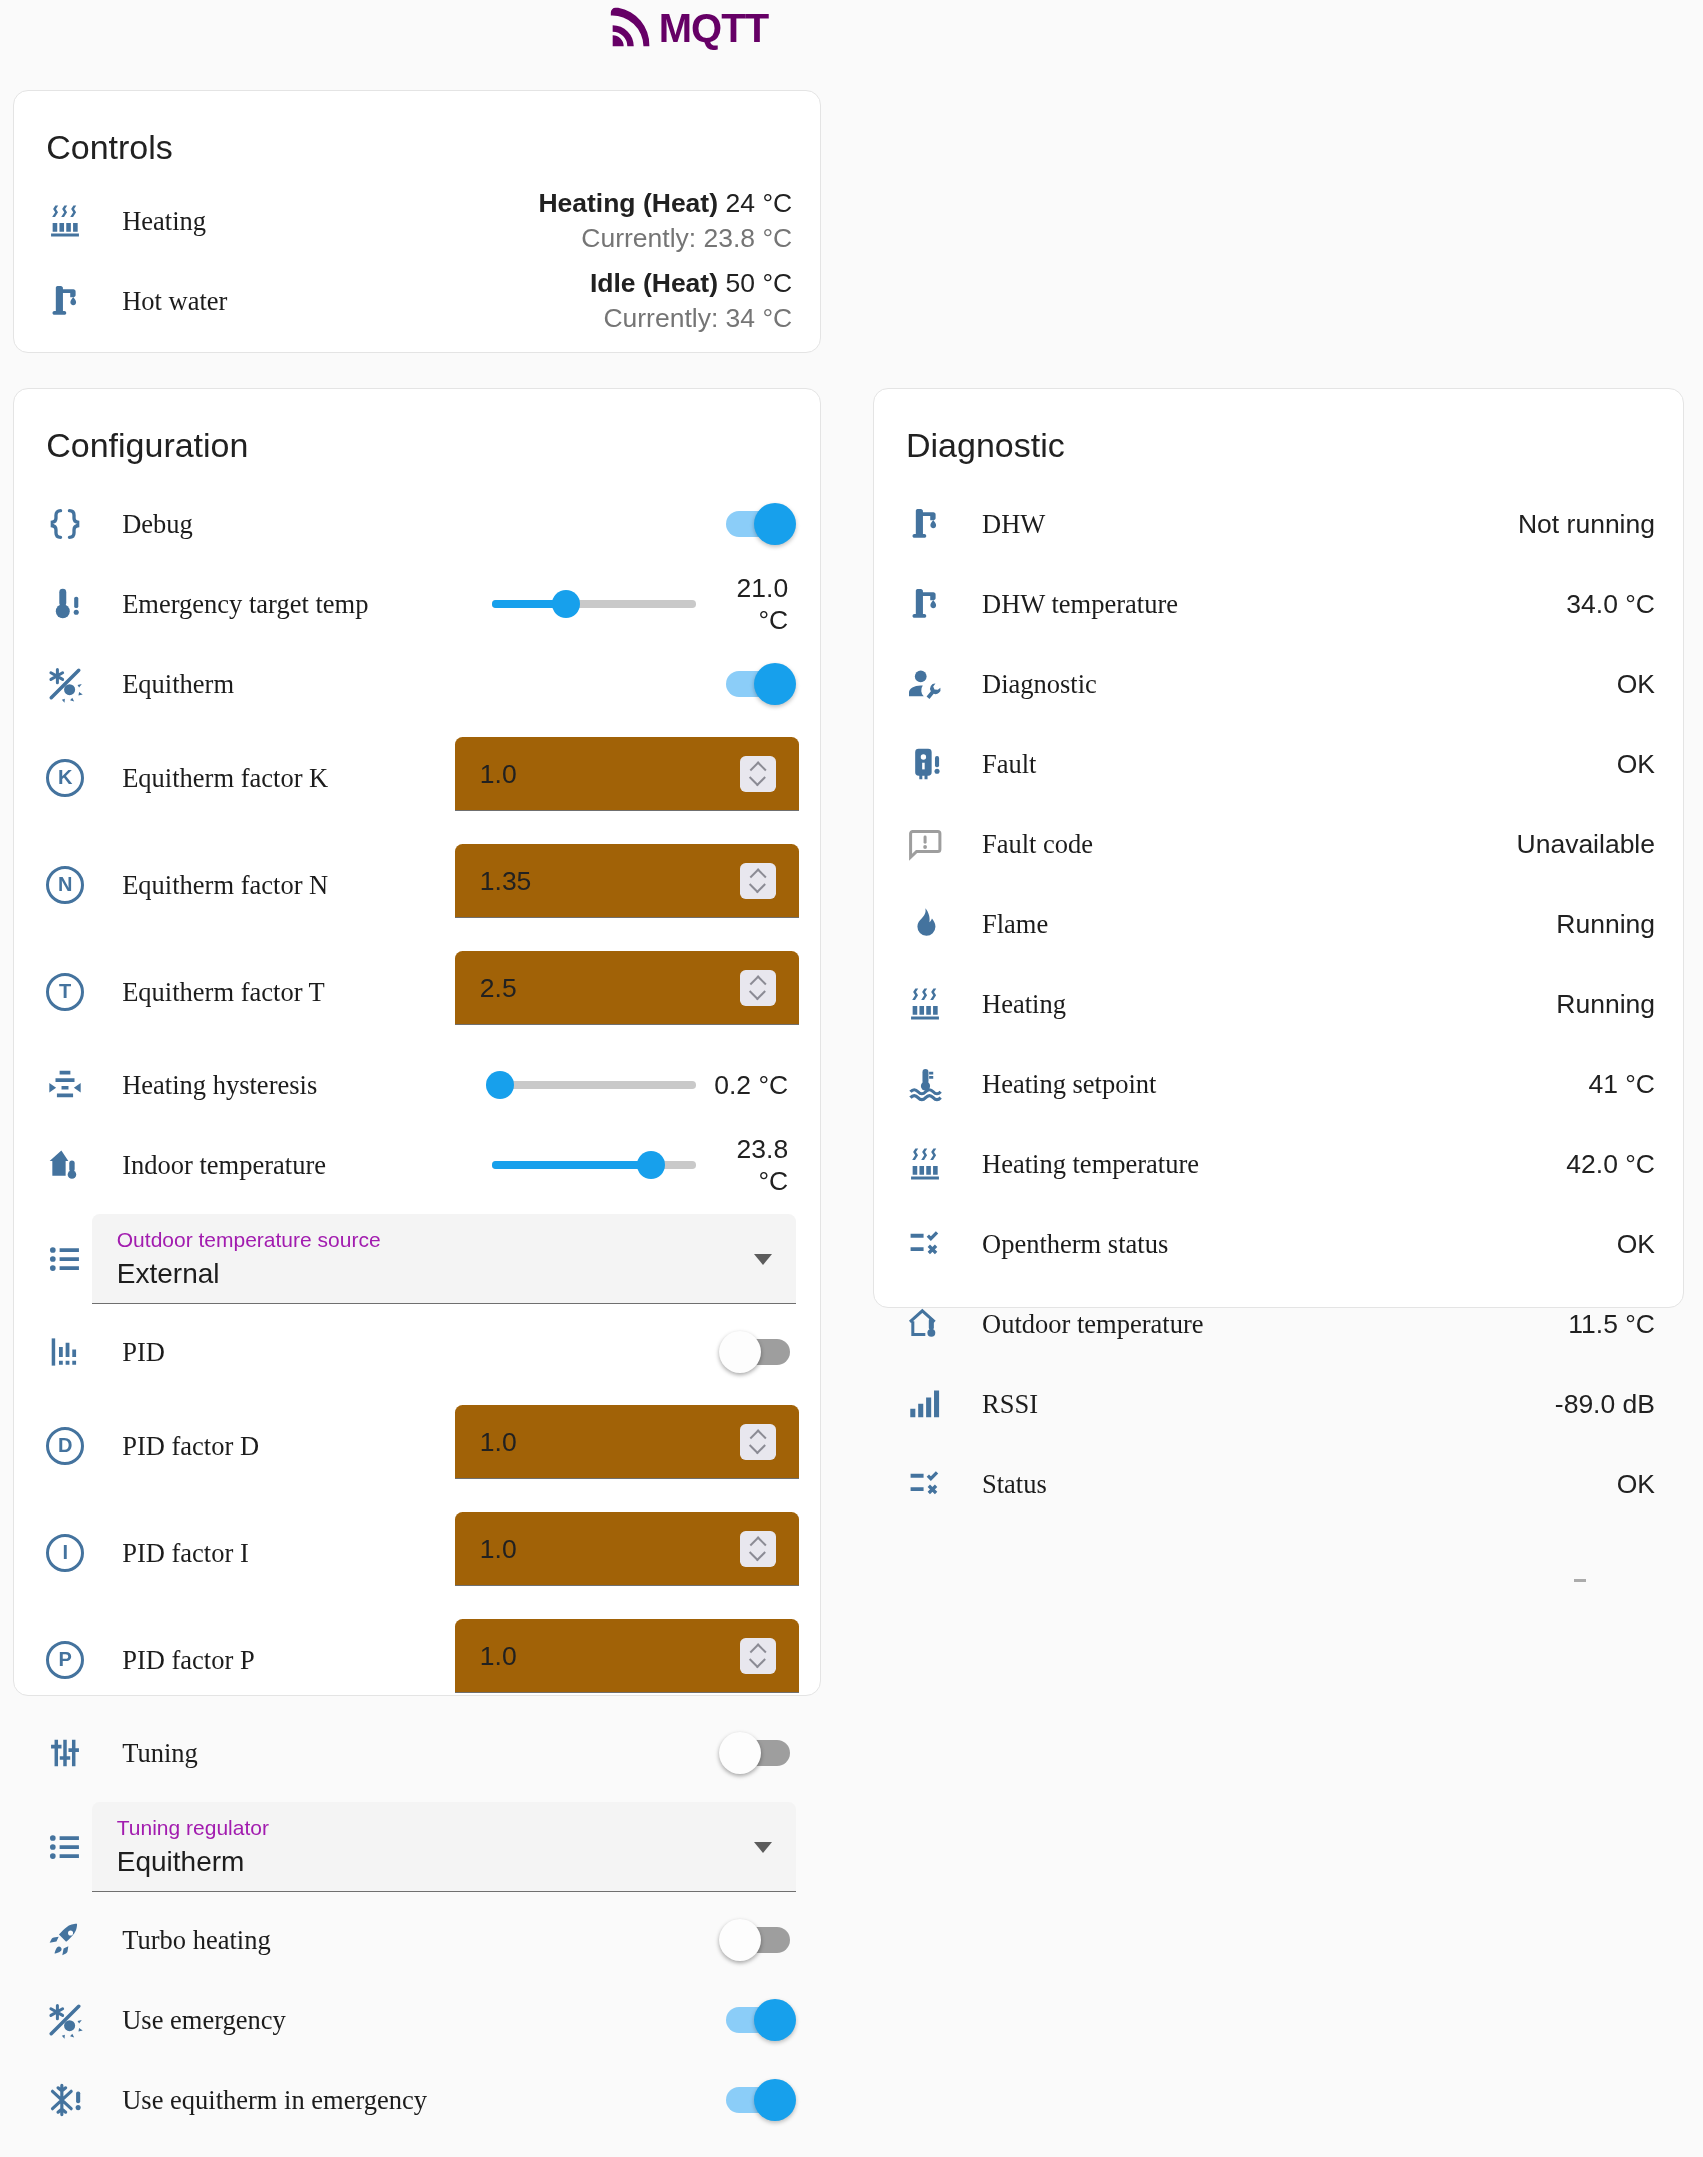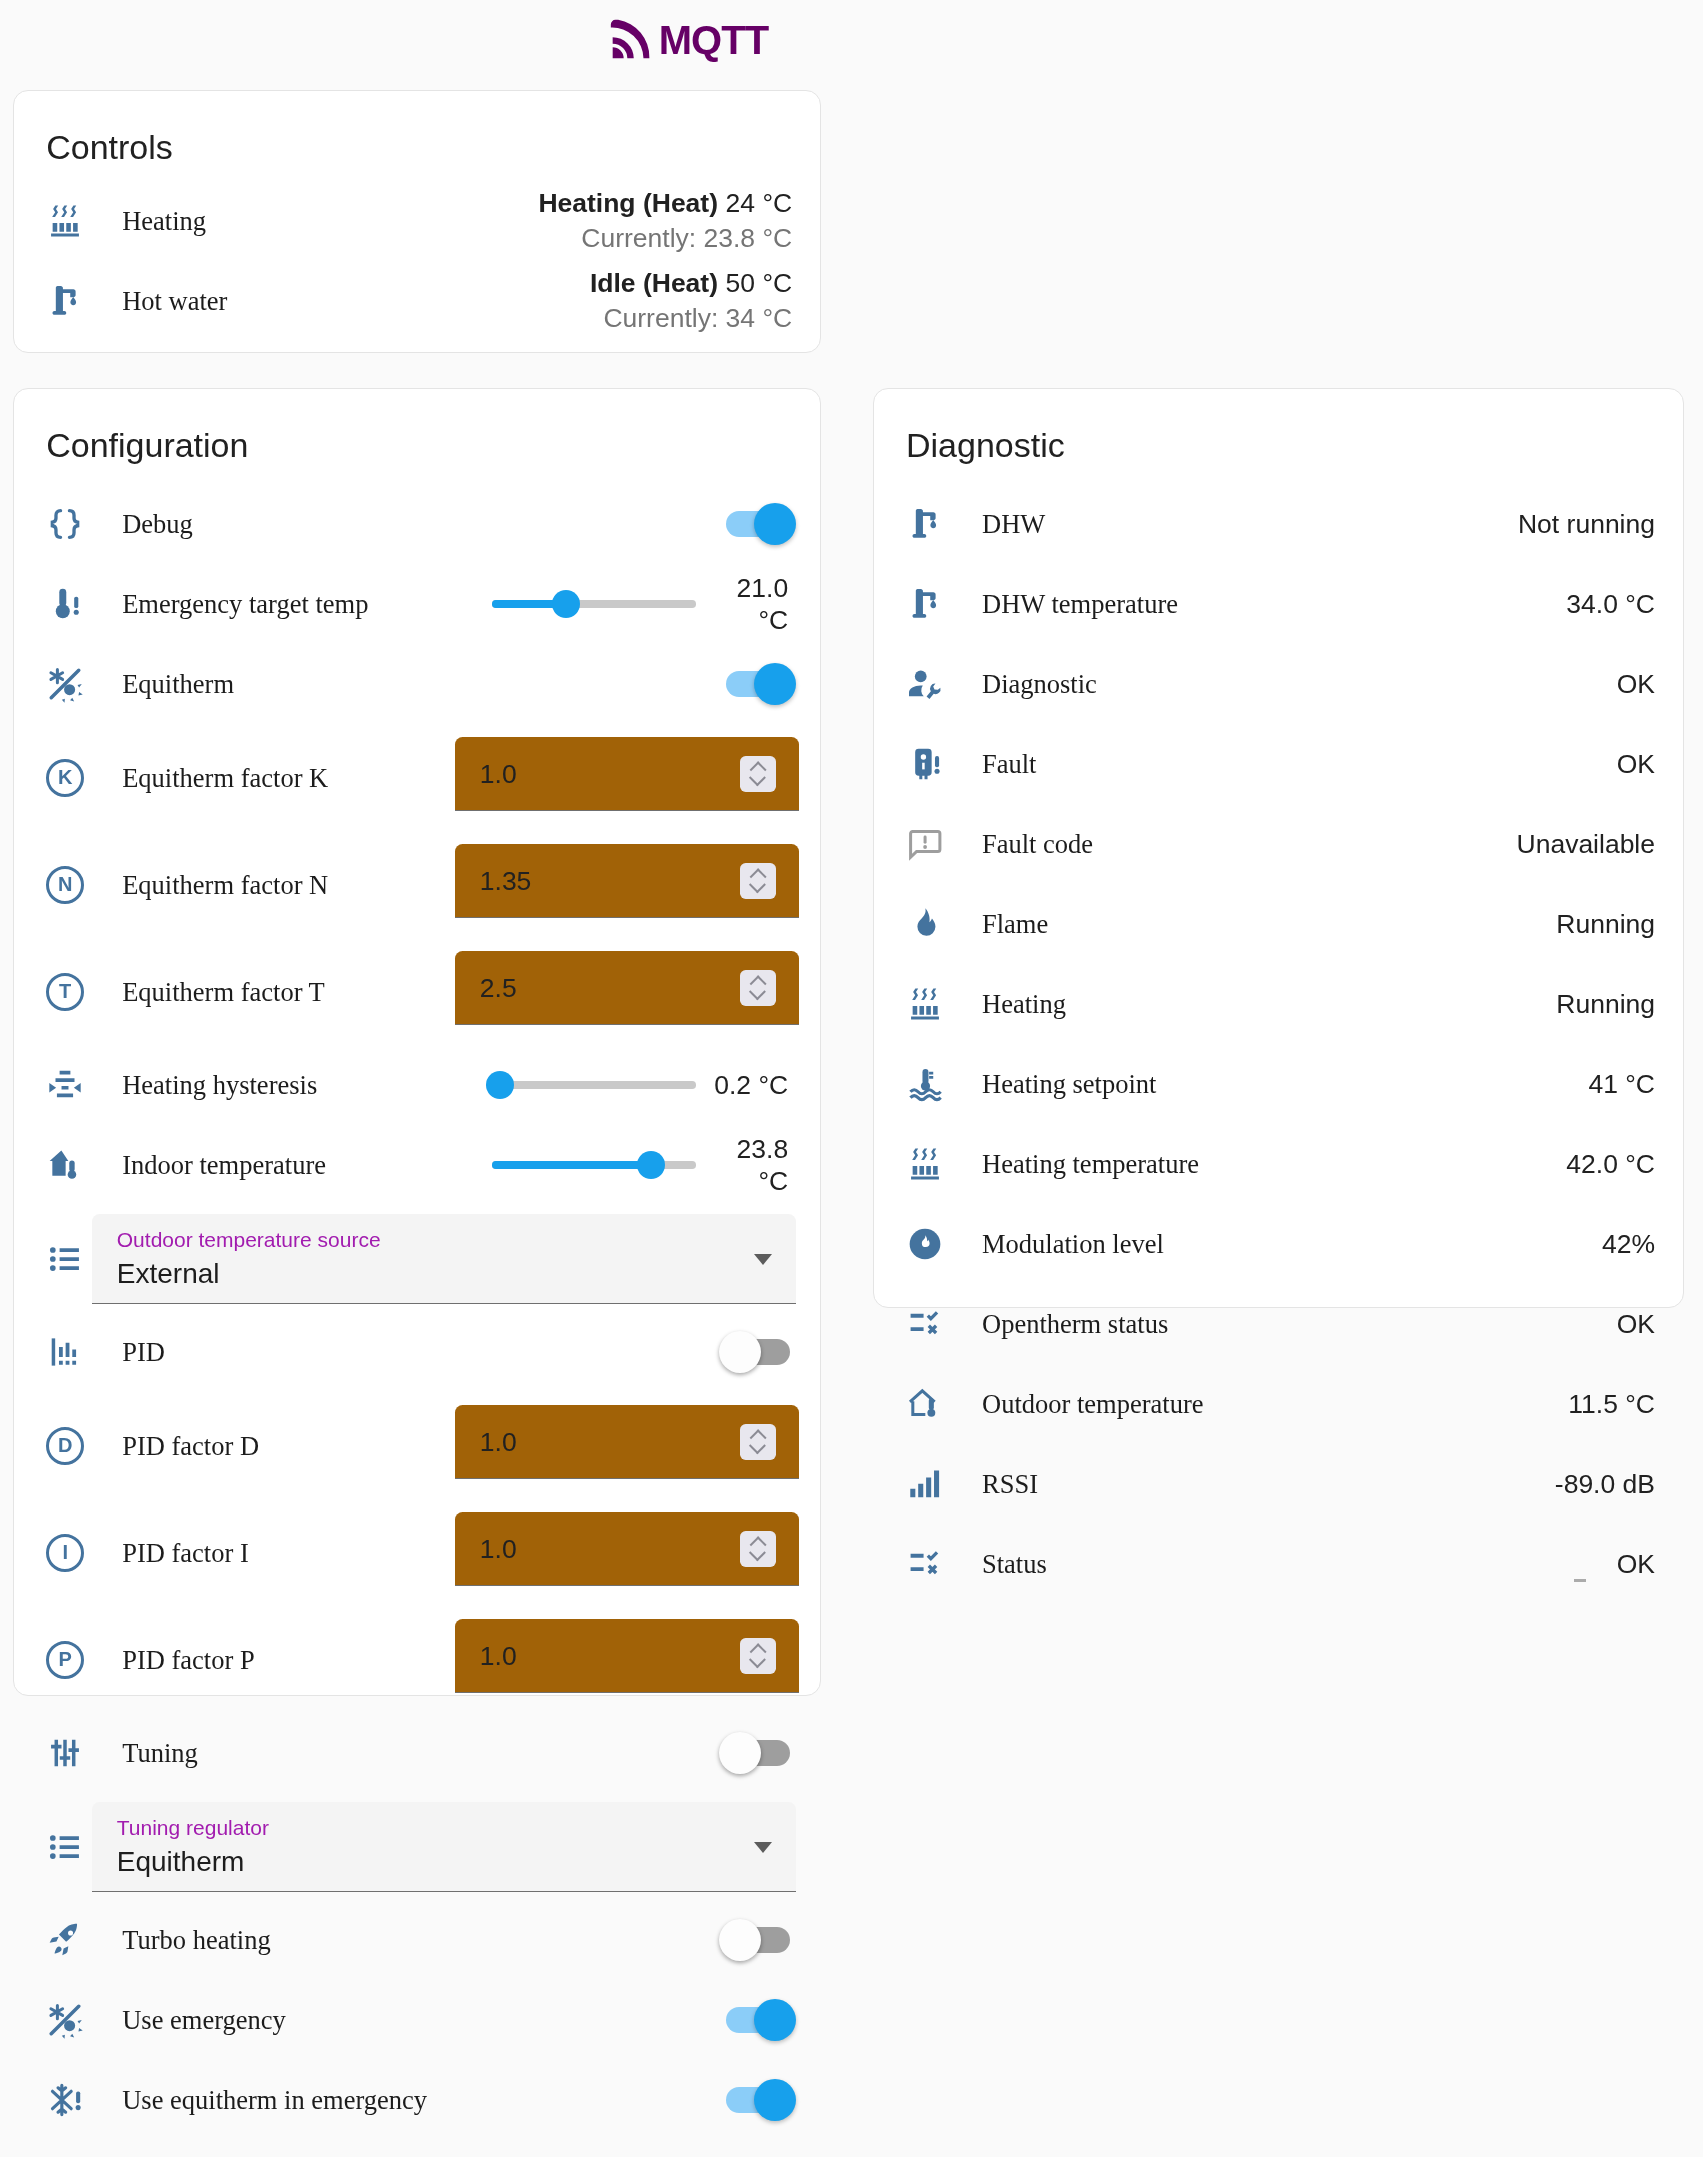--- a/index.html
+++ b/index.html
@@ -3,21 +3,21 @@
 <meta charset="utf-8">
 <style>
   html,body{margin:0;padding:0;}
   body{
     width:1703px;height:2158px;position:relative;overflow:hidden;
     background:#fafafa;
     font-family:"Liberation Sans",sans-serif;
     color:#1c1c1c;
   }
   
-  .logo{position:absolute;top:5.7px;left:609px;display:flex;align-items:center;gap:5.7px;margin-top:12px;}
+  .logo{position:absolute;top:5.7px;left:609px;display:flex;align-items:center;gap:5.7px;}
   .logo svg{width:44px;height:44px;}
   .logo .logo-text{font-size:40px;font-weight:bold;color:#660066;letter-spacing:-0.9px;line-height:44px;}
   
   .card{position:absolute;background:#fff;border:0.9px solid #e4e4e4;border-radius:15px;box-sizing:border-box;}
   .card h2{margin:0;padding:36px 32px 0 32px;font-size:34px;font-weight:400;color:#212121;line-height:40px;}
   #card-controls{left:13.2px;top:90px;width:808px;height:263px;}
   #card-config{left:13.2px;top:388px;width:808px;height:1308px;}
   #card-diag{left:873px;top:388px;width:811px;height:920px;}
   .rows{margin-top:19px;}
   #card-controls .rows{margin-top:14px;}
@@ -511,27 +511,20 @@
     </div>
     <div class="drow">
       <span class="ric"><svg viewBox="0 0 40 40" width="38" height="38">
             <use href="#i-radiator"></use>
           </svg></span>
       <span class="rlabel">Heating temperature</span>
       <span class="dval">42.0 °C</span>
     </div>
     <div class="drow">
       <span class="ric"><svg viewBox="0 0 40 40" width="38" height="38">
-            <use href="#i-fire-circle"></use>
-          </svg></span>
-      <span class="rlabel">Modulation level</span>
-      <span class="dval">42%</span>
-    </div>
-    <div class="drow">
-      <span class="ric"><svg viewBox="0 0 40 40" width="38" height="38">
             <use href="#i-list-status"></use>
           </svg></span>
       <span class="rlabel">Opentherm status</span>
       <span class="dval">OK</span>
     </div>
     <div class="drow">
       <span class="ric"><svg viewBox="0 0 40 40" width="38" height="38">
             <use href="#i-home-thermo-outline"></use>
           </svg></span>
       <span class="rlabel">Outdoor temperature</span>

